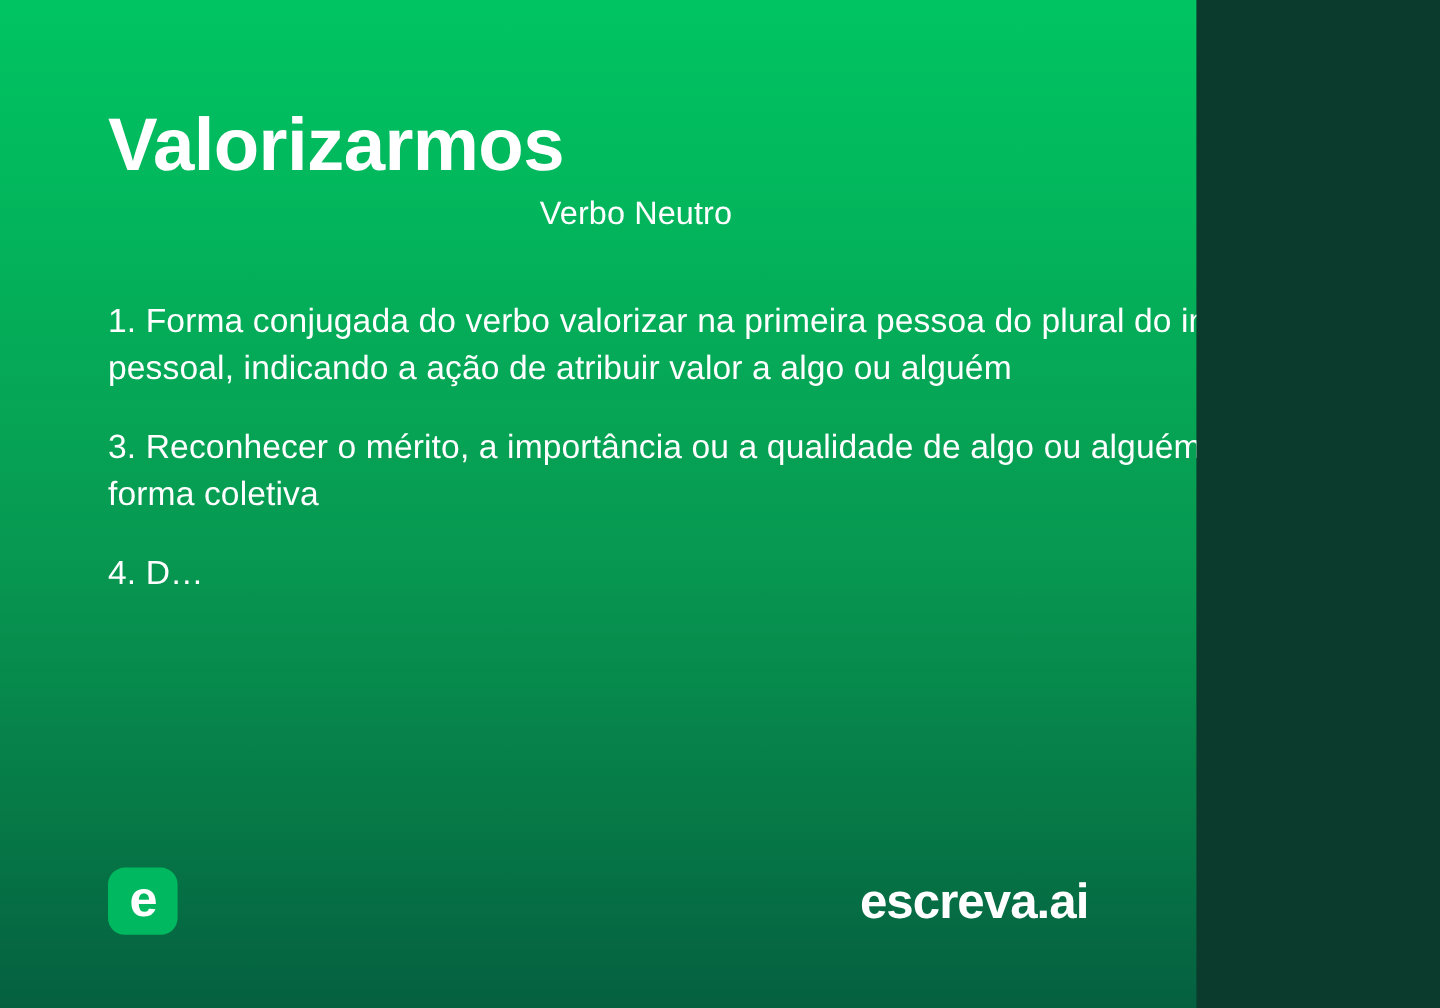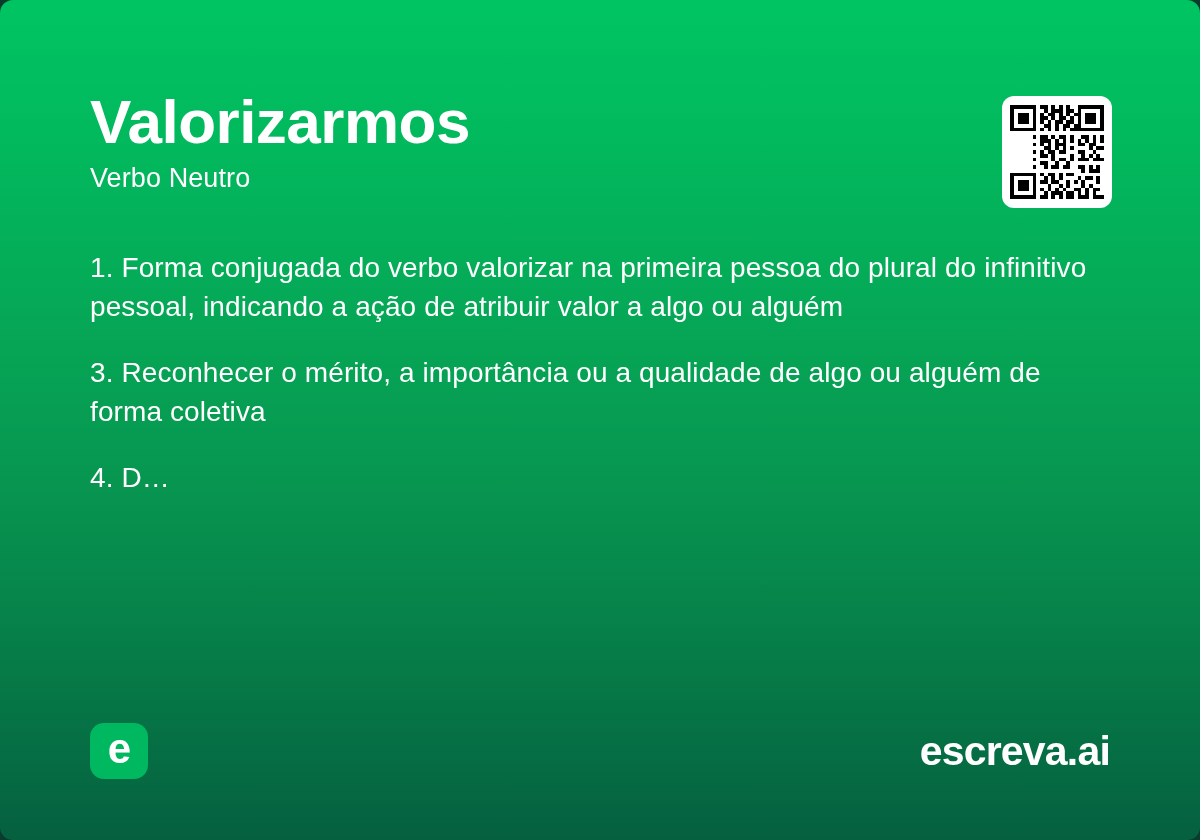--- a/index.html
+++ b/index.html
@@ -3,33 +3,32 @@
 <meta charset="utf-8">
 <title>escreva.ai — Valorizarmos</title>
 <style>
   html, body {
     margin: 0;
     padding: 0;
     background: #0b3b2c;
   }
   .card {
     position: relative;
-    width: 1200px;
+    width: 997px;
     height: 840px;
     overflow: hidden;
     background: linear-gradient(180deg,
         #00c462 0%,
         #02b85d 18%,
         #06a455 42%,
         #079550 58%,
         #067a47 80%,
         #056040 100%);
     font-family: "Liberation Sans", "DejaVu Sans", sans-serif;
     color: #ffffff;
-    border-radius: 13px;
     -webkit-font-smoothing: antialiased;
   }
 
   
   .header {
     position: absolute;
     left: 90px;
     top: 88px;
     width: 880px;
   }
@@ -41,20 +40,21 @@
     letter-spacing: -0.5px;
     color: #ffffff;
   }
   .word-class {
     margin: 6px 0 0 0;
     font-size: 27px;
     line-height: 32px;
     font-weight: 400;
     color: #ffffff;
     letter-spacing: 0.1px;
+    text-align: center;
   }
 
   
   .qr-card {
     position: absolute;
     left: 1002px;
     top: 96px;
     width: 110px;
     height: 112px;
     background: #ffffff;

